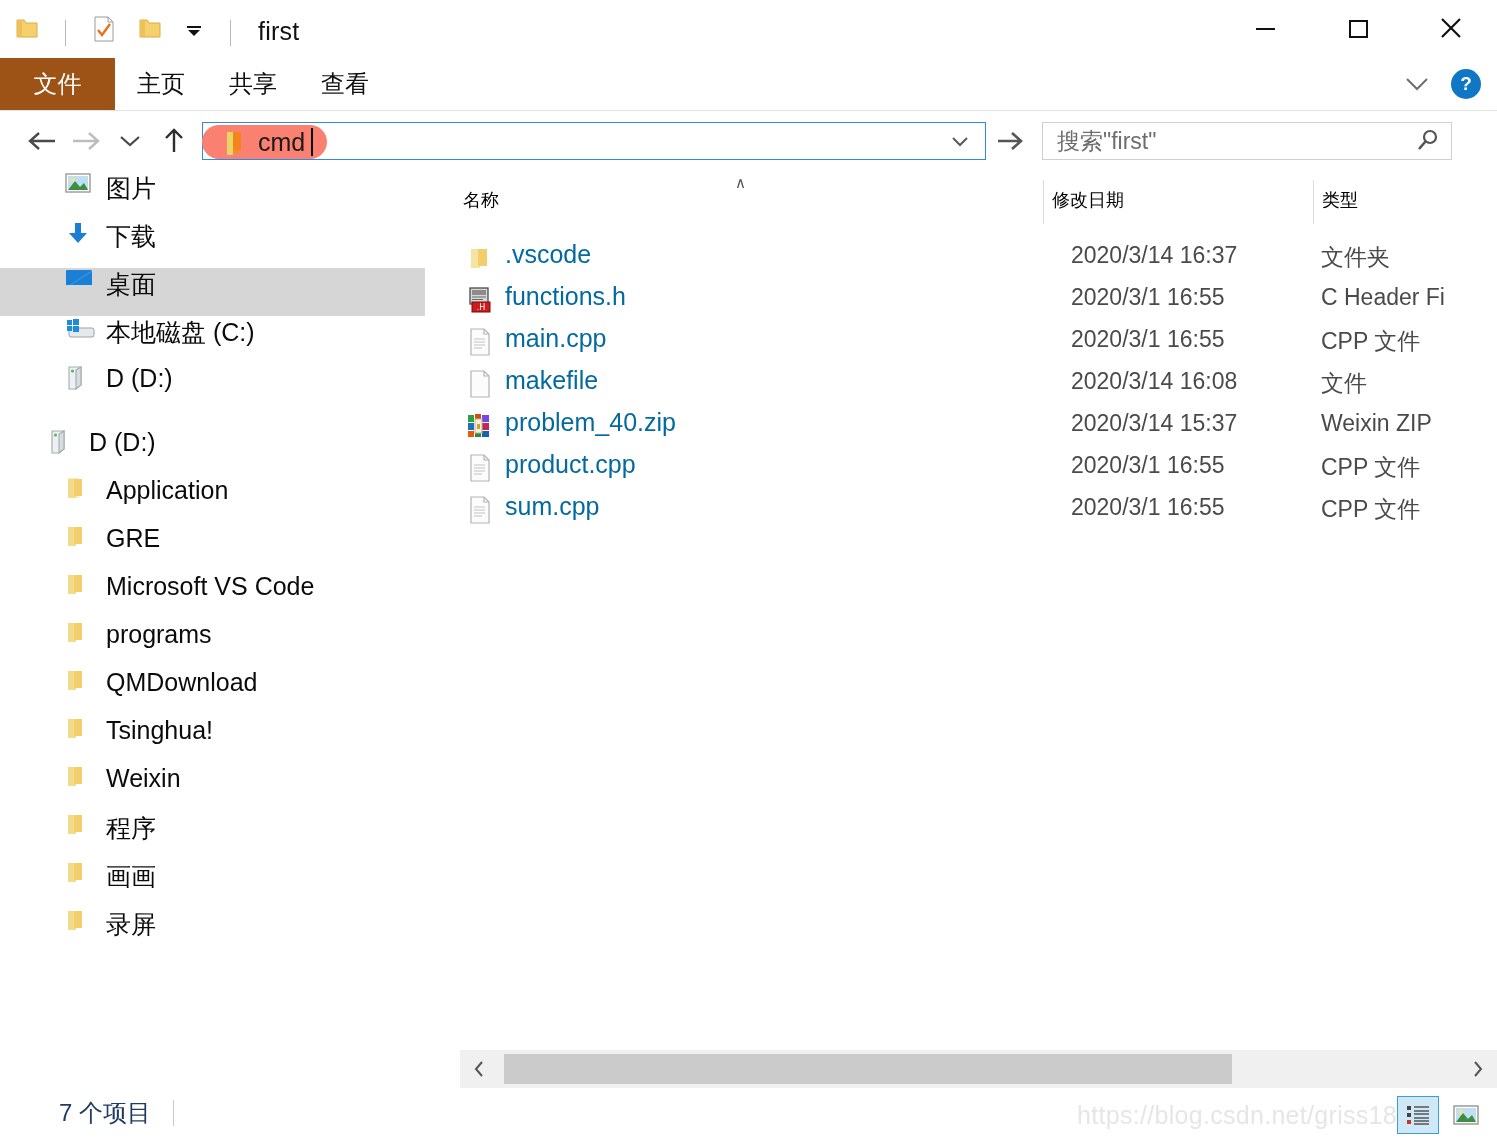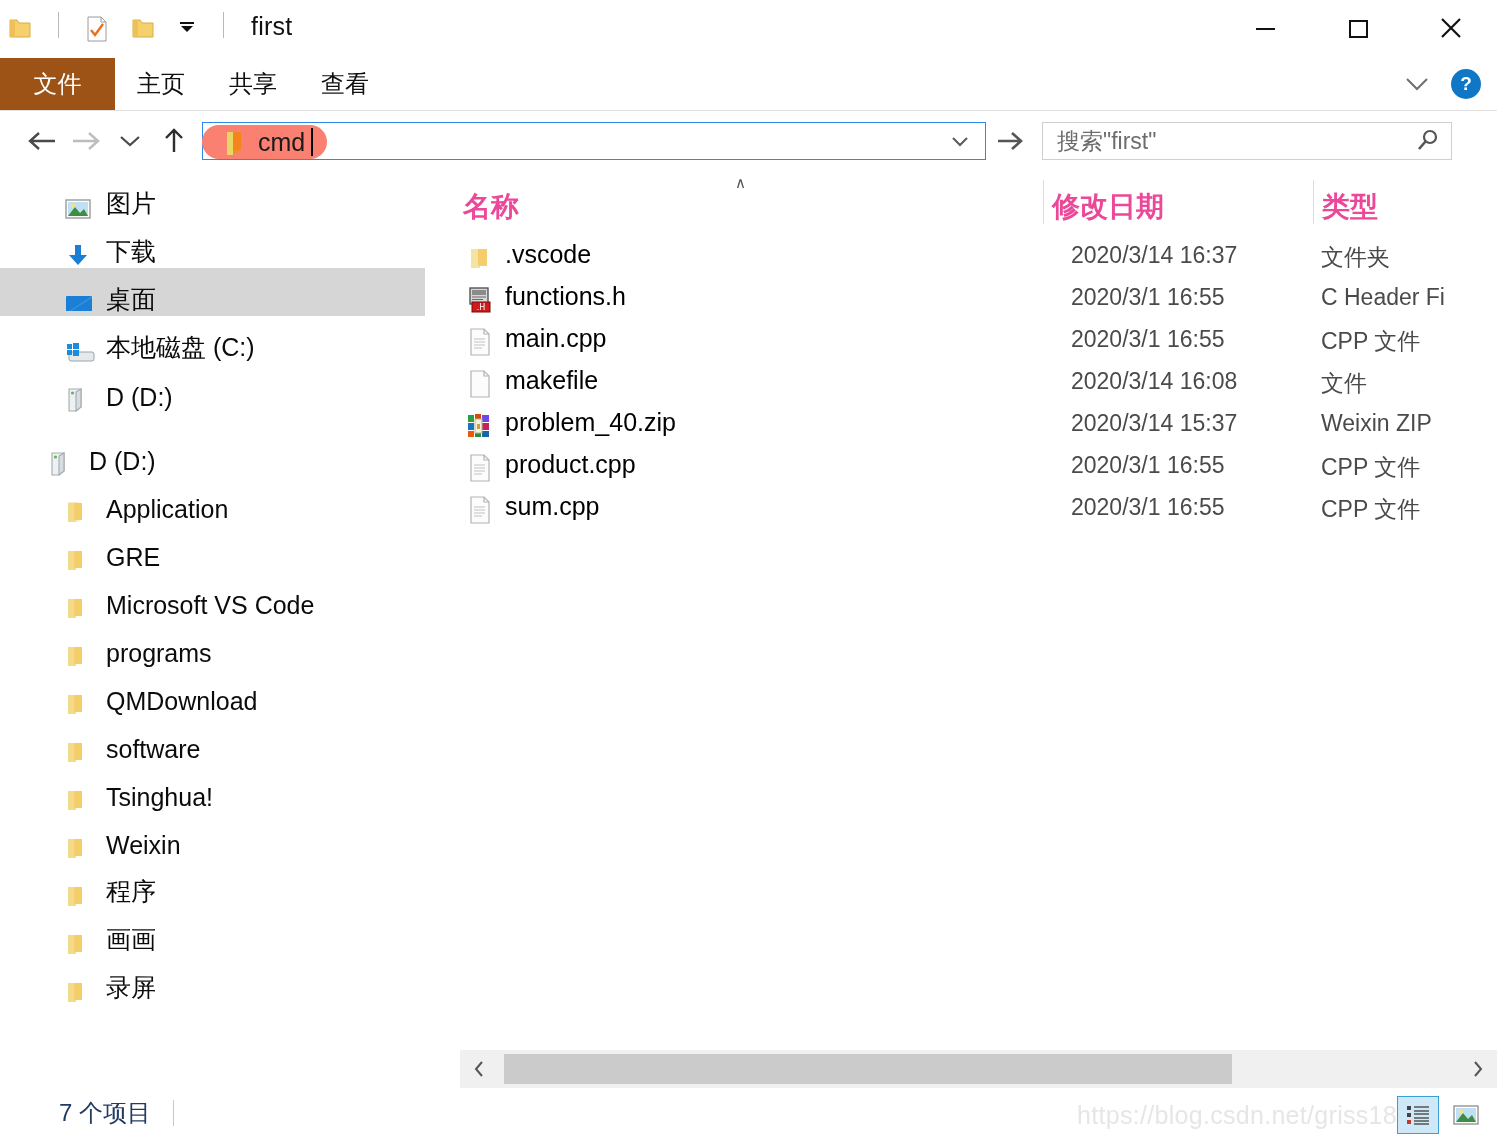--- a/index.html
+++ b/index.html
@@ -9,21 +9,21 @@
     font-family: "Liberation Sans", "DejaVu Sans", sans-serif;
     overflow: hidden;
   }
   .window { position: relative; width: 1497px; height: 1138px; background:#fff; }
 
   
   .titlebar {
     position:absolute; left:0; top:0; width:1497px; height:58px;
     background:#fff; display:flex; align-items:center;
   }
-  .qat { display:flex; align-items:flex-start; padding-left:3px; gap:12px; }
+  .qat { display:flex; align-items:flex-end; padding-left:10px; gap:12px; }
   .qat-ico { width:34px; height:34px; display:flex; align-items:center; justify-content:center; }
   .vsep { width:1px; height:26px; background:#b8b8b8; margin:0 9px; }
   .qat-caret {
     width:30px; height:30px; display:flex; align-items:center; justify-content:center;
     color:#1a1a1a; font-size:11px;
   }
   .title-text {
     font-size:25px; color:#101010; margin-left:6px; letter-spacing:.2px;
     font-family:"Liberation Sans", sans-serif;
   }
@@ -68,47 +68,47 @@
     margin-left:12px; width:410px; height:38px; border:1px solid #cfcfcf; background:#fff;
     display:flex; align-items:center; padding:0 10px 0 14px;
   }
   .search-ph { font-size:23px; color:#6d6d6d; flex:1; font-family:"Liberation Sans", sans-serif; }
 
   
   .body { position:absolute; left:0; top:172px; width:1497px; height:916px; display:flex; }
 
   
   .sidebar { position:relative; width:425px; height:916px; overflow:hidden; background:#fff; }
-  .tree-item { display:flex; align-items:flex-end; height:48px; padding-left:65px; }
+  .tree-item { display:flex; align-items:flex-start; height:48px; padding-left:65px; }
   .tree-item.root { padding-left:48px; }
   .tree-item.sel { background:#d6d6d6; width:425px; }
   .tree-ico { width:30px; display:flex; align-items:center; justify-content:flex-start; margin-right:11px; }
   .tree-lbl { font-size:25px; color:#0b0b0b; white-space:nowrap; font-family:"Liberation Sans", sans-serif; }
   .tree-gap { height:16px; }
 
   
   .sb-v { position:absolute; left:425px; top:0; width:32px; height:916px; background:#f0f0f0; }
   .sb-arrow { width:32px; height:32px; display:flex; align-items:center; justify-content:center; }
   .sb-arrow.bot { position:absolute; bottom:0; left:0; }
   .sb-thumb { position:absolute; left:0; top:338px; width:32px; height:360px; background:#cdcdcd; }
   .split-line { position:absolute; left:459px; top:0; width:1px; height:916px; background:#e6e6e6; }
 
   
   .filepane { position:relative; flex:1; height:916px; background:#fff; }
   .colhdr { position:relative; height:60px; display:flex; align-items:center; }
   .sort-caret { position:absolute; left:310px; top:2px; font-size:15px; color:#555; }
-  .col { font-size:28px; color:#ec4899; font-family:"Liberation Sans", sans-serif; white-space:nowrap;font-weight:bold; }
+  .col { font-size:18px; color:#000000; font-family:"Liberation Sans", sans-serif; white-space:nowrap; }
   .col-name { position:absolute; left:38px; top:16px; }
   .col-date { position:absolute; left:627px; top:16px; }
   .col-type { position:absolute; left:897px; top:16px; }
   .col-div { position:absolute; top:8px; width:1px; height:44px; background:#dcdcdc; }
   .rows { position:absolute; left:0; top:66px; width:1038px; }
   .row { position:relative; height:42px; }
   .rico { position:absolute; left:40px; top:4px; width:30px; height:32px; display:flex; align-items:center; justify-content:center; }
-  .rname { position:absolute; left:80px; top:2px; font-size:25px; color:#000000; white-space:nowrap; font-family:"Liberation Sans", sans-serif; }
+  .rname { position:absolute; left:80px; top:2px; font-size:25px; color:#0369a1; white-space:nowrap; font-family:"Liberation Sans", sans-serif; }
   .rdate { position:absolute; left:646px; top:4px; font-size:23px; color:#4a4a4a; white-space:nowrap; font-family:"Liberation Sans", sans-serif; }
   .rtype { position:absolute; left:896px; top:4px; font-size:23px; color:#4a4a4a; white-space:nowrap; font-family:"Liberation Sans", sans-serif; }
 
   
   .sb-h { position:absolute; left:460px; bottom:0; width:1037px; height:38px; background:#f0f0f0; display:flex; align-items:center; }
   .sb-h-arrow { width:38px; height:38px; display:flex; align-items:center; justify-content:center; }
   .sb-h-arrow.right { margin-left:auto; }
   .sb-h-thumb { position:absolute; left:44px; top:4px; width:728px; height:30px; background:#cbcbcb; }
 
   
@@ -382,29 +382,20 @@
       <div class="tree-item">
         <span class="tree-ico">
           <svg class="ic" width="22" height="24" viewBox="0 0 22 24">
             <path d="M3 3 h8 v19 H3 Z" fill="#F2DC8C"></path>
               <path d="M9 3 h8 v17 h-8 Z" fill="#F3CE6A"></path>
           </svg>
         </span>
         <span class="tree-lbl">QMDownload</span>
       </div>
 
-      <div class="tree-item">
-        <span class="tree-ico">
-          <svg class="ic" width="22" height="24" viewBox="0 0 22 24">
-            <path d="M3 3 h8 v19 H3 Z" fill="#F2DC8C"></path>
-              <path d="M9 3 h8 v17 h-8 Z" fill="#F3CE6A"></path>
-          </svg>
-        </span>
-        <span class="tree-lbl">software</span>
-      </div>
 
       <div class="tree-item">
         <span class="tree-ico">
           <svg class="ic" width="22" height="24" viewBox="0 0 22 24">
             <path d="M3 3 h8 v19 H3 Z" fill="#F2DC8C"></path>
               <path d="M9 3 h8 v17 h-8 Z" fill="#F3CE6A"></path>
           </svg>
         </span>
         <span class="tree-lbl">Tsinghua!</span>
       </div>

